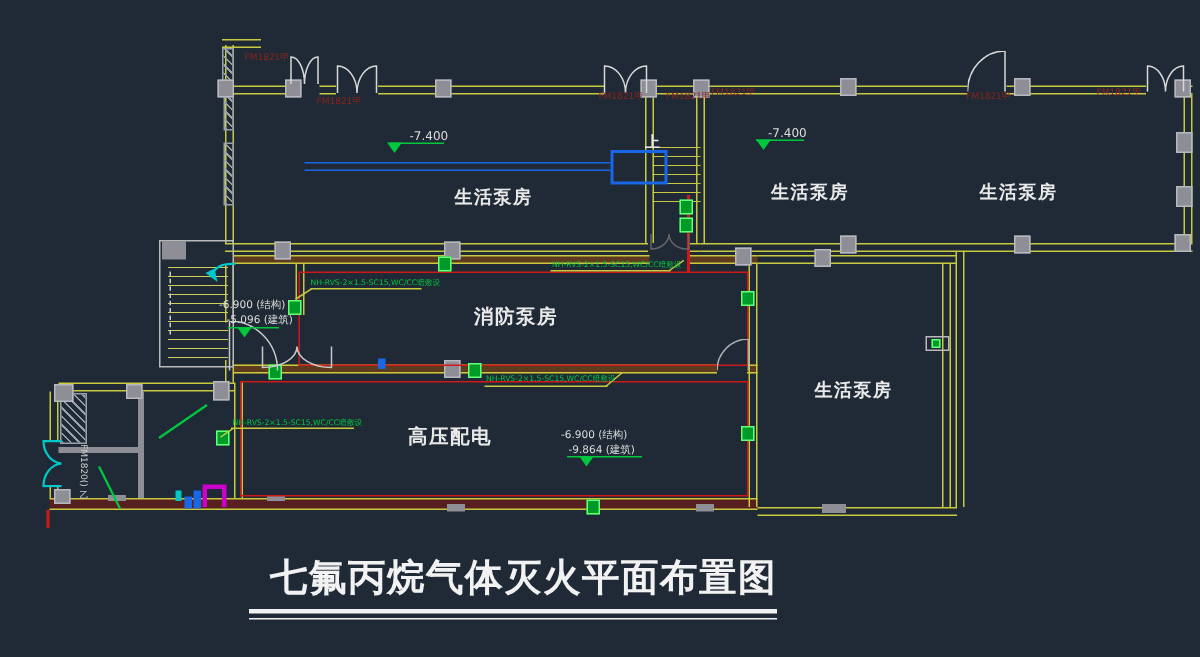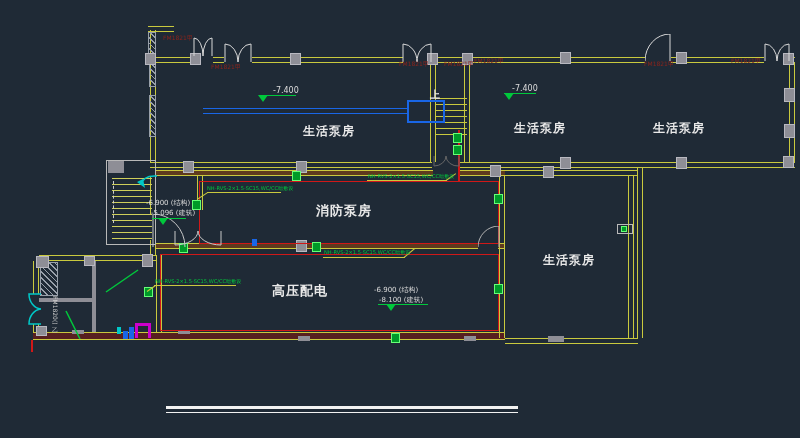--- a/index.html
+++ b/index.html
@@ -216,21 +216,21 @@
   <span class="elev8" style="left:512px;top:84px">-7.400</span>
   <div class="elev-line" style="left:504px;top:93px;width:32px"></div>
   <div class="elev-tri" style="left:504px;top:93px"></div>
 
   <span class="elev" style="left:146px;top:198px">-6.900 (结构)</span>
   <span class="elev" style="left:151px;top:208px">-5.096 (建筑)</span>
   <div class="elev-line" style="left:152px;top:218px;width:34px"></div>
   <div class="elev-tri" style="left:158px;top:218px"></div>
 
   <span class="elev" style="left:374px;top:285px">-6.900 (结构)</span>
-  <span class="elev" style="left:379px;top:295px">-8.100 (建筑)</span>
+  <span class="elev" style="left:379px;top:295px">-9.864 (建筑)</span>
   <div class="elev-line" style="left:378px;top:304px;width:50px"></div>
   <div class="elev-tri" style="left:386px;top:304px"></div>
 
   <span class="room-label" style="left:303px;top:123px">生活泵房</span>
   <span class="room-label" style="left:514px;top:120px">生活泵房</span>
   <span class="room-label" style="left:653px;top:120px">生活泵房</span>
   <span class="room-label" style="left:316px;top:202px;font-size:13px">消防泵房</span>
   <span class="room-label" style="left:272px;top:282px;font-size:13px">高压配电</span>
   <span class="room-label" style="left:543px;top:252px">生活泵房</span>
 
@@ -238,16 +238,17 @@
   <span class="door-label" style="left:211px;top:63px">FM1821甲</span>
   <span class="door-label" style="left:399px;top:60px">FM1821甲</span>
   <span class="door-label" style="left:444px;top:60px">FM1821甲</span>
   <span class="door-label" style="left:474px;top:57px">FM1821甲</span>
   <span class="door-label" style="left:644px;top:60px">FM1821甲</span>
   <span class="door-label" style="left:731px;top:57px">FM1821甲</span>
   <span class="door-label-v" style="left:50px;top:296px">FM1820(乙)</span>
 
   <span class="uplbl" style="left:430px;top:88px">上</span>
 
+  <span class="title" style="left:180px;top:368px">七氟丙烷气体灭火平面布置图</span>
   <div class="tbar" style="left:166px;top:406px;width:352px;height:3px"></div>
   <div class="tbar" style="left:166px;top:412px;width:352px;height:1px"></div>
 
 </div>
 
 </body></html>

